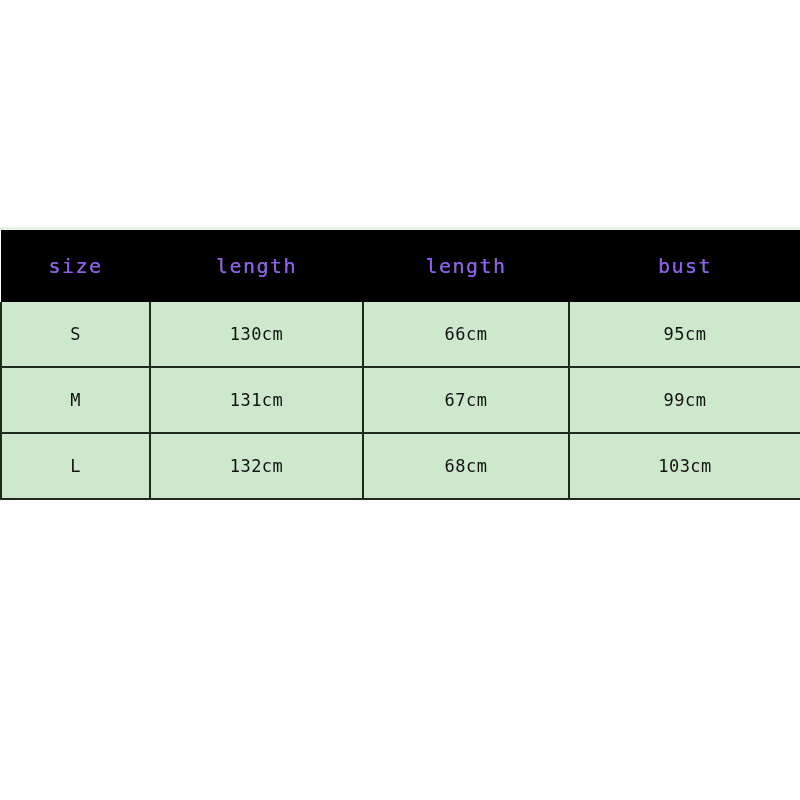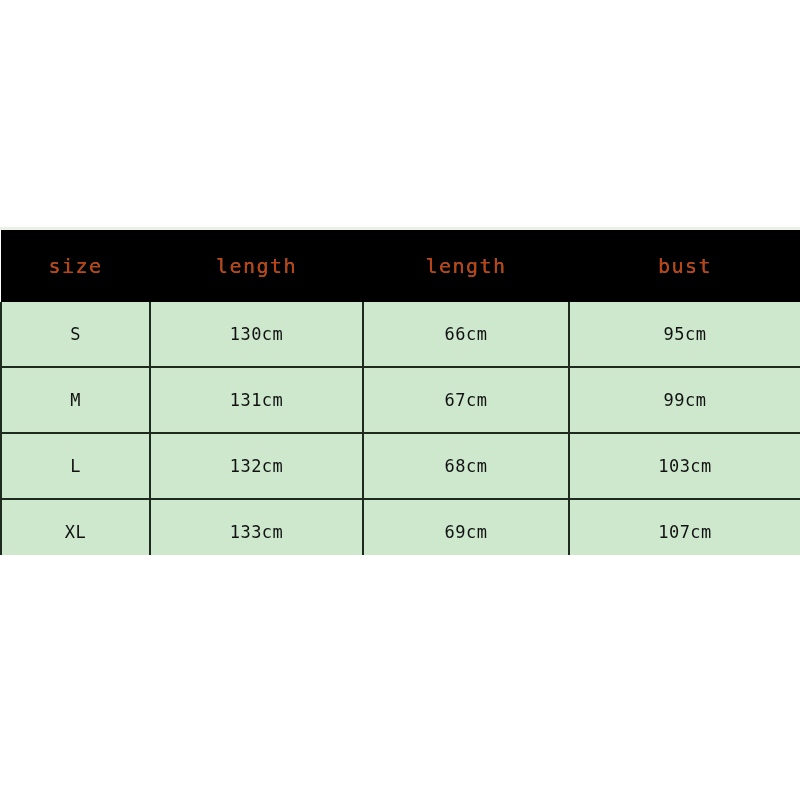--- a/index.html
+++ b/index.html
@@ -32,21 +32,21 @@
   }
 
   table.size-chart col.c-size   { width: 149px; }
   table.size-chart col.c-length { width: 213px; }
   table.size-chart col.c-sleeve { width: 206px; }
   table.size-chart col.c-bust   { width: 232px; }
 
   
   thead tr.header-row th {
     background: #000000;
-    color: #c2410c;
+    color: #8b5cf6;
     height: 70px;
     font-weight: normal;
     font-size: 20px;
     letter-spacing: 1.5px;
     text-align: center;
     vertical-align: middle;
     border: none;
     font-family: "DejaVu Sans Mono", "Liberation Mono", monospace;
     text-shadow: 0 0 0.5px rgba(255,255,255,0.5);
   }
@@ -125,24 +125,18 @@
           <td>99cm</td>
         </tr>
 
         <tr class="data-row">
           <td class="first-col">L</td>
           <td>132cm</td>
           <td>68cm</td>
           <td>103cm</td>
         </tr>
 
-        <tr class="data-row">
-          <td class="first-col">XL</td>
-          <td>133cm</td>
-          <td>69cm</td>
-          <td>107cm</td>
-        </tr>
 
       </tbody>
     </table>
   </div>
 
 </div>
 
 </body></html>

